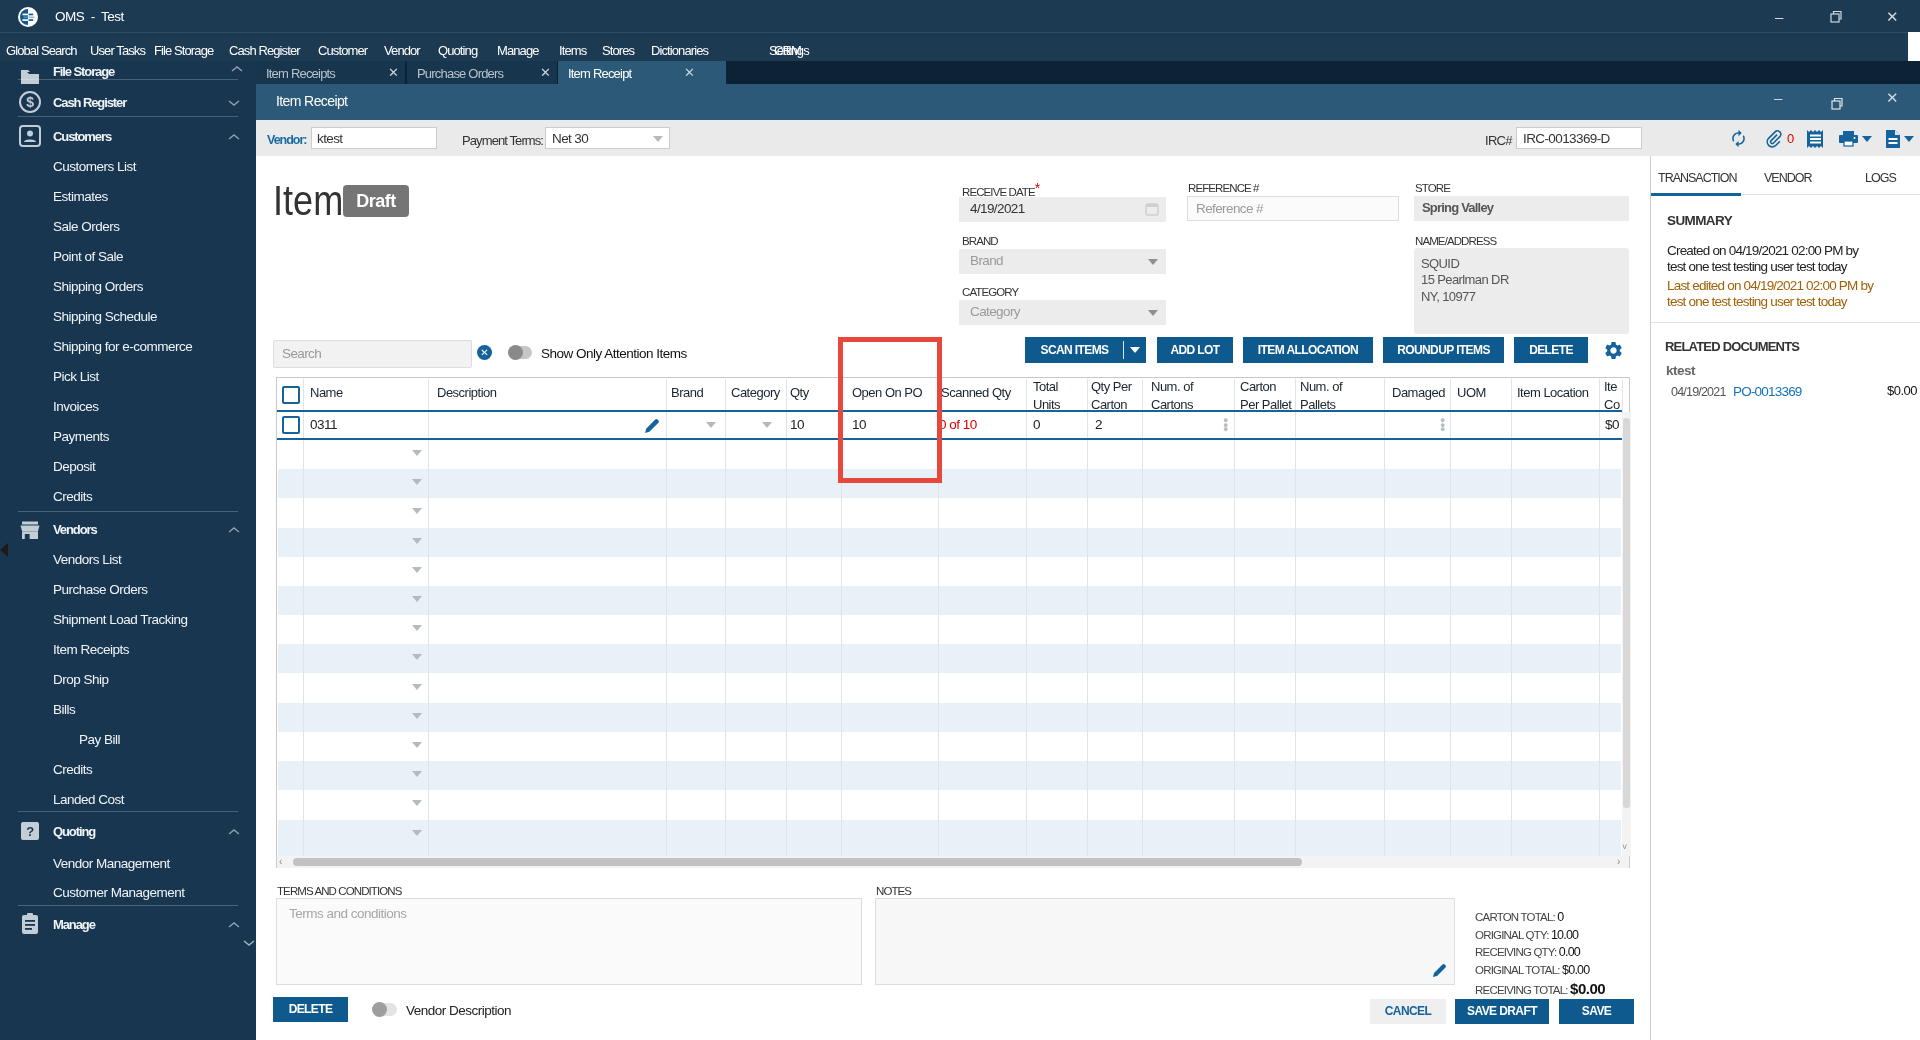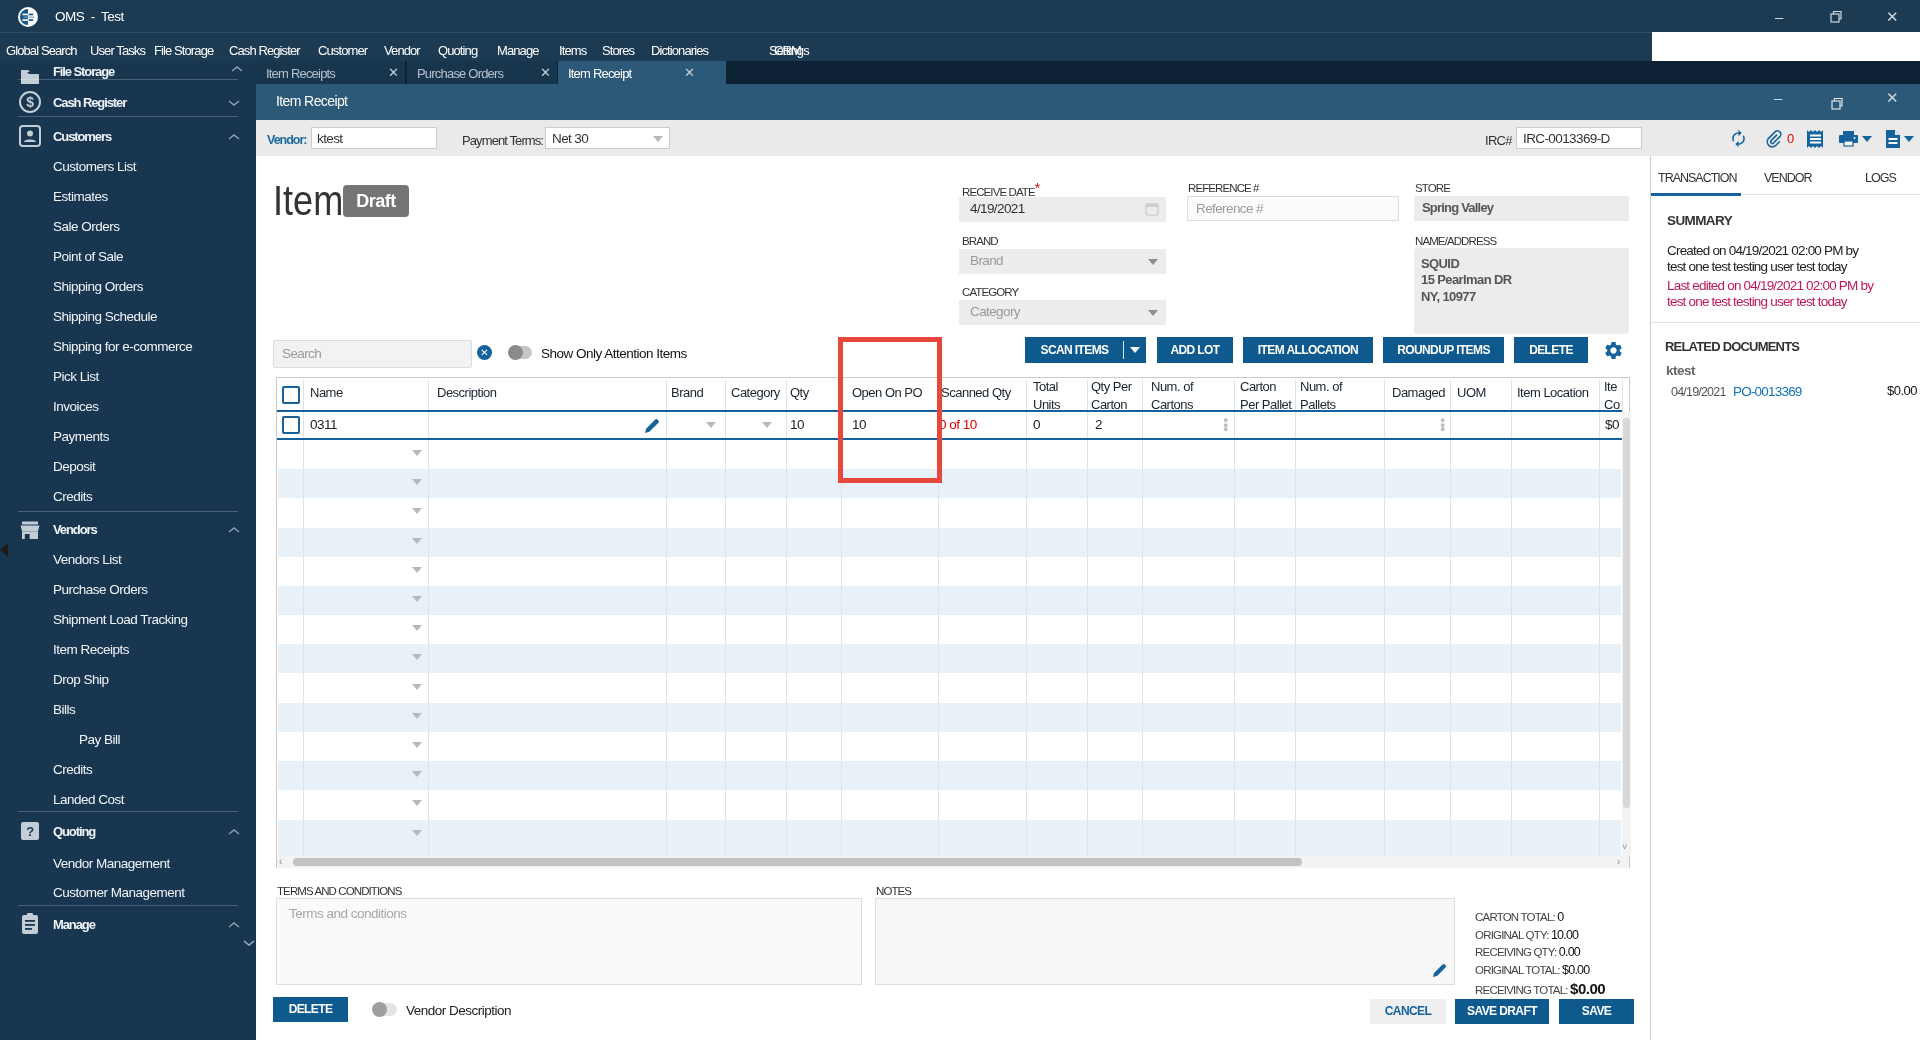--- a/index.html
+++ b/index.html
@@ -1,21 +1,21 @@
 <!DOCTYPE html>
 <html><head>
 <meta charset="utf-8">
 <style>
 * { margin:0; padding:0; box-sizing:border-box; }
 html,body { width:1920px; height:1040px; overflow:hidden; }
 body { font-family:"Liberation Sans", sans-serif; background:#fff; position:relative; }
 .abs { position:absolute; }
 
 .titlebar { left:0; top:0; width:1920px; height:32px; background:#1d3a53; }
-.menubar { left:0; top:32px; width:1652px; height:29px; background:#1d3a53; border-top:1px solid #2d4d68; }
+.menubar { left:0; top:32px; width:1908px; height:29px; background:#1d3a53; border-top:1px solid #2d4d68; }
 .menubar span { position:absolute; top:10px; color:#fff; font-size:13px; letter-spacing:-0.9px; }
 .winctl { position:absolute; color:#cfd8de; }
 
 .sidebar { left:0; top:61px; width:256px; height:979px; background:#18364f; color:#eef3f7; font-size:13.5px; letter-spacing:-0.5px; }
 .side-sub { position:absolute; left:53px; width:200px; color:#f0f4f8; }
 .shead { font-weight:600 !important; font-size:13px; letter-spacing:-1.1px; }
 .chev { position:absolute; left:228px; width:12px; height:8px; }
 .sep { position:absolute; left:18px; width:220px; height:1px; background:rgba(255,255,255,0.22); }
 .sicon { position:absolute; left:19px; width:22px; height:22px; }
 
@@ -243,21 +243,21 @@
 </div>
 
 <div class="abs" id="rightpanel" style="left:1650px;top:156px;width:270px;height:884px;border-left:1px solid #ccc;background:#fff;"></div>
 <div class="abs" style="left:1658px;top:171px;font-size:12.5px;color:#333;letter-spacing:-1px;">TRANSACTION</div>
 <div class="abs" style="left:1764px;top:171px;font-size:12.5px;color:#333;letter-spacing:-1px;">VENDOR</div>
 <div class="abs" style="left:1865px;top:171px;font-size:12.5px;color:#333;letter-spacing:-1px;">LOGS</div>
 <div class="abs" style="left:1651px;top:194px;width:269px;height:1px;background:#e2e2e2;"></div>
 <div class="abs" style="left:1651px;top:193px;width:90px;height:3px;background:#15629c;"></div>
 <div class="abs" style="left:1667px;top:213px;font-size:13.5px;font-weight:700;letter-spacing:-0.6px;color:#333;">SUMMARY</div>
 <div class="abs" style="left:1667px;top:243px;width:250px;font-size:13.5px;letter-spacing:-0.8px;color:#222;line-height:15.6px;">Created on 04/19/2021 02:00 PM by<br>test one test testing user test today</div>
-<div class="abs" style="left:1667px;top:278px;width:250px;font-size:13.5px;letter-spacing:-0.8px;color:#be185d;line-height:15.6px;">Last edited on 04/19/2021 02:00 PM by<br>test one test testing user test today</div>
+<div class="abs" style="left:1667px;top:278px;width:250px;font-size:13.5px;letter-spacing:-0.8px;color:#a16207;line-height:15.6px;">Last edited on 04/19/2021 02:00 PM by<br>test one test testing user test today</div>
 <div class="abs" style="left:1651px;top:322px;width:269px;height:1px;background:#e2e2e2;"></div>
 <div class="abs" style="left:1665px;top:339px;font-size:13px;font-weight:700;letter-spacing:-0.8px;color:#333;">RELATED DOCUMENTS</div>
 <div class="abs" style="left:1666px;top:363px;font-size:13.5px;font-weight:700;letter-spacing:-0.5px;color:#666;">ktest</div>
 <div class="abs" style="left:1671px;top:385px;font-size:12.5px;letter-spacing:-0.8px;color:#555;">04/19/2021</div>
 <div class="abs" style="left:1733px;top:384px;font-size:13.5px;letter-spacing:-0.8px;color:#1273b8;">PO-0013369</div>
 <div class="abs" style="left:1847px;top:386px;width:70px;font-size:13px;letter-spacing:-0.5px;color:#111;text-align:right;top:383px;">$0.00</div>
 
 <div class="abs" id="main" style="left:256px;top:156px;width:1394px;height:884px;background:#fff;"></div>
 
 <div class="abs" style="left:273px;top:176px;font-size:43px;font-weight:400;color:#333;transform:scaleX(0.84);transform-origin:0 0;">Item</div>
@@ -284,21 +284,21 @@
 <div class="lbl12" style="left:1188px;top:182px;">REFERENCE #</div>
 <div class="inp" style="left:1187px;top:196px;width:212px;height:25px;background:#fbfbfb;border-color:#ddd;color:#9a9a9a;">
     <span style="position:absolute;left:8px;top:4px;">Reference #</span>
   </div>
 <div class="lbl12" style="left:1415px;top:182px;">STORE</div>
 <div class="ginp" style="left:1414px;top:196px;width:215px;height:25px;">
     <span style="position:absolute;left:8px;top:4px;color:#555;font-weight:700;font-size:13px;letter-spacing:-0.8px;">Spring Valley</span>
   </div>
 <div class="lbl12" style="left:1415px;top:235px;">NAME/ADDRESS</div>
 <div class="ginp" style="left:1414px;top:248px;width:215px;height:86px;border-radius:3px;">
-  <div style="position:absolute;left:7px;top:8px;font-size:13px;letter-spacing:-0.6px;font-weight:700;color:#555;line-height:16.3px;">SQUID<br>15 Pearlman DR<br>NY, 10977</div>
+  <div style="position:absolute;left:7px;top:8px;font-size:13px;letter-spacing:-0.6px;font-weight:400;color:#555;line-height:16.3px;">SQUID<br>15 Pearlman DR<br>NY, 10977</div>
   </div>
 
 <div class="ginp" style="left:273px;top:340px;width:199px;height:28px;background:#f2f2f2;border:1px solid #ddd;border-radius:2px;color:#999;">
     <span style="position:absolute;left:8px;top:5px;">Search</span>
   </div>
 <div class="abs" style="left:477px;top:345px;width:15px;height:15px;border-radius:50%;background:#15629c;color:#fff;font-size:10px;text-align:center;line-height:15px;">✕</div>
 <div class="abs" style="left:509px;top:346px;width:23px;height:13px;border-radius:7px;background:#c6c6c6;"></div>
 <div class="abs" style="left:508px;top:345px;width:15px;height:15px;border-radius:50%;background:#8a8a8a;"></div>
 <div class="abs" style="left:541px;top:346px;font-size:13.5px;letter-spacing:-0.5px;color:#111;">Show Only Attention Items</div>
 

